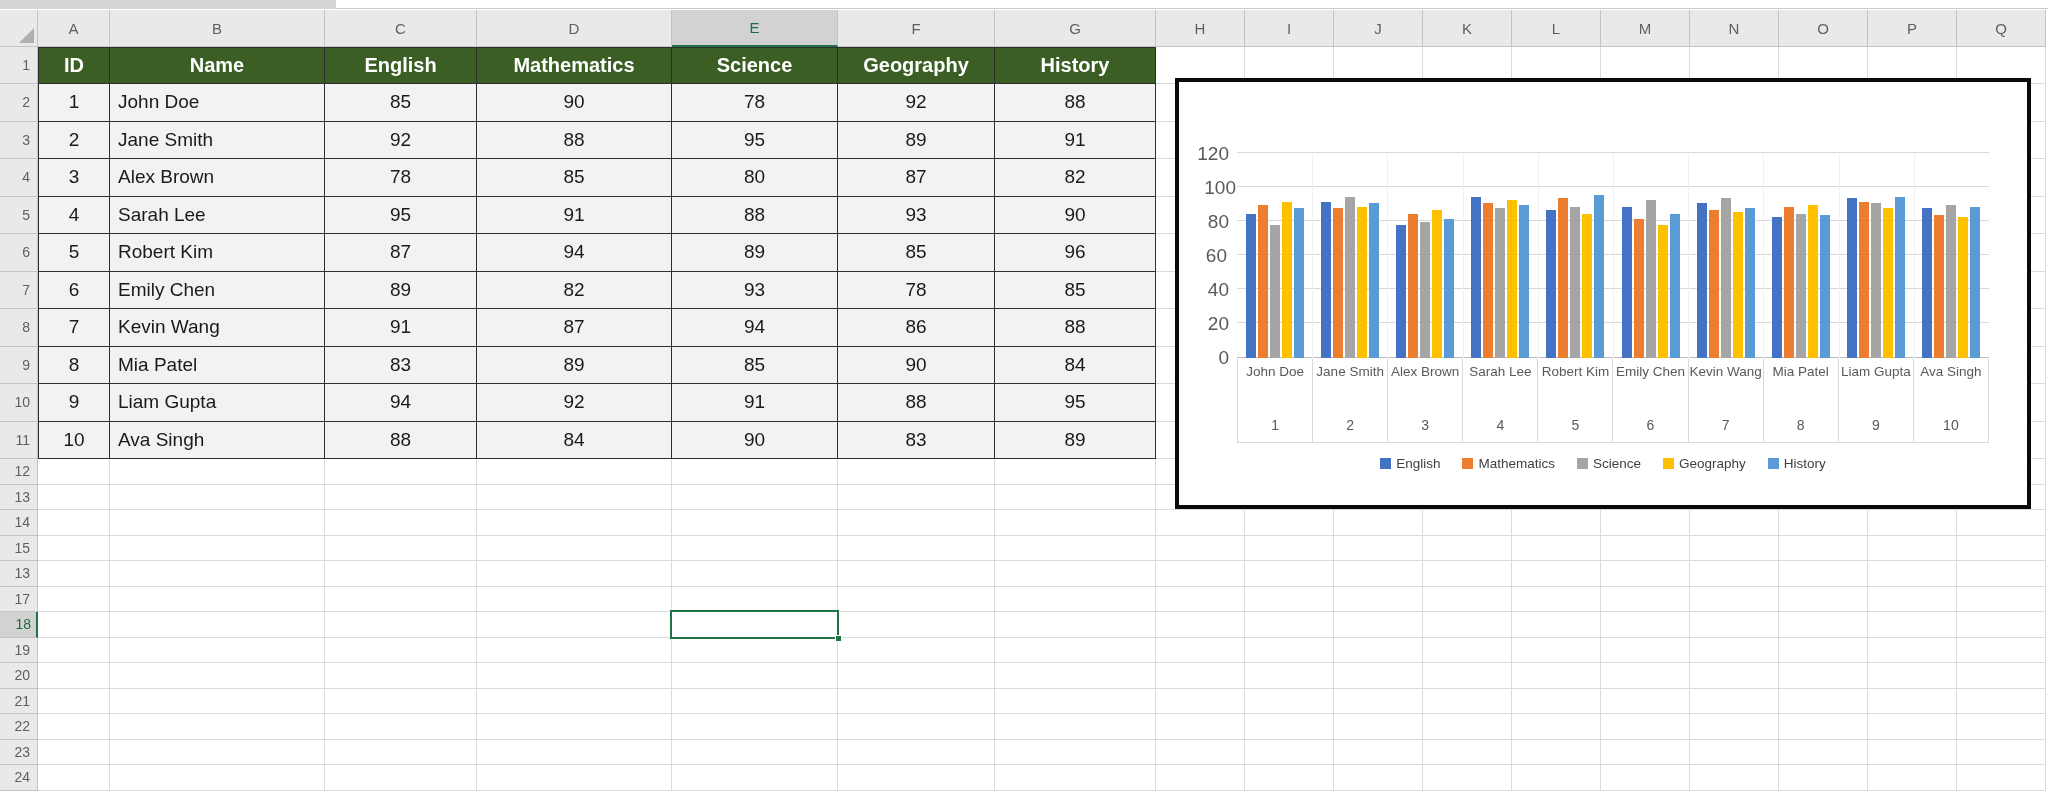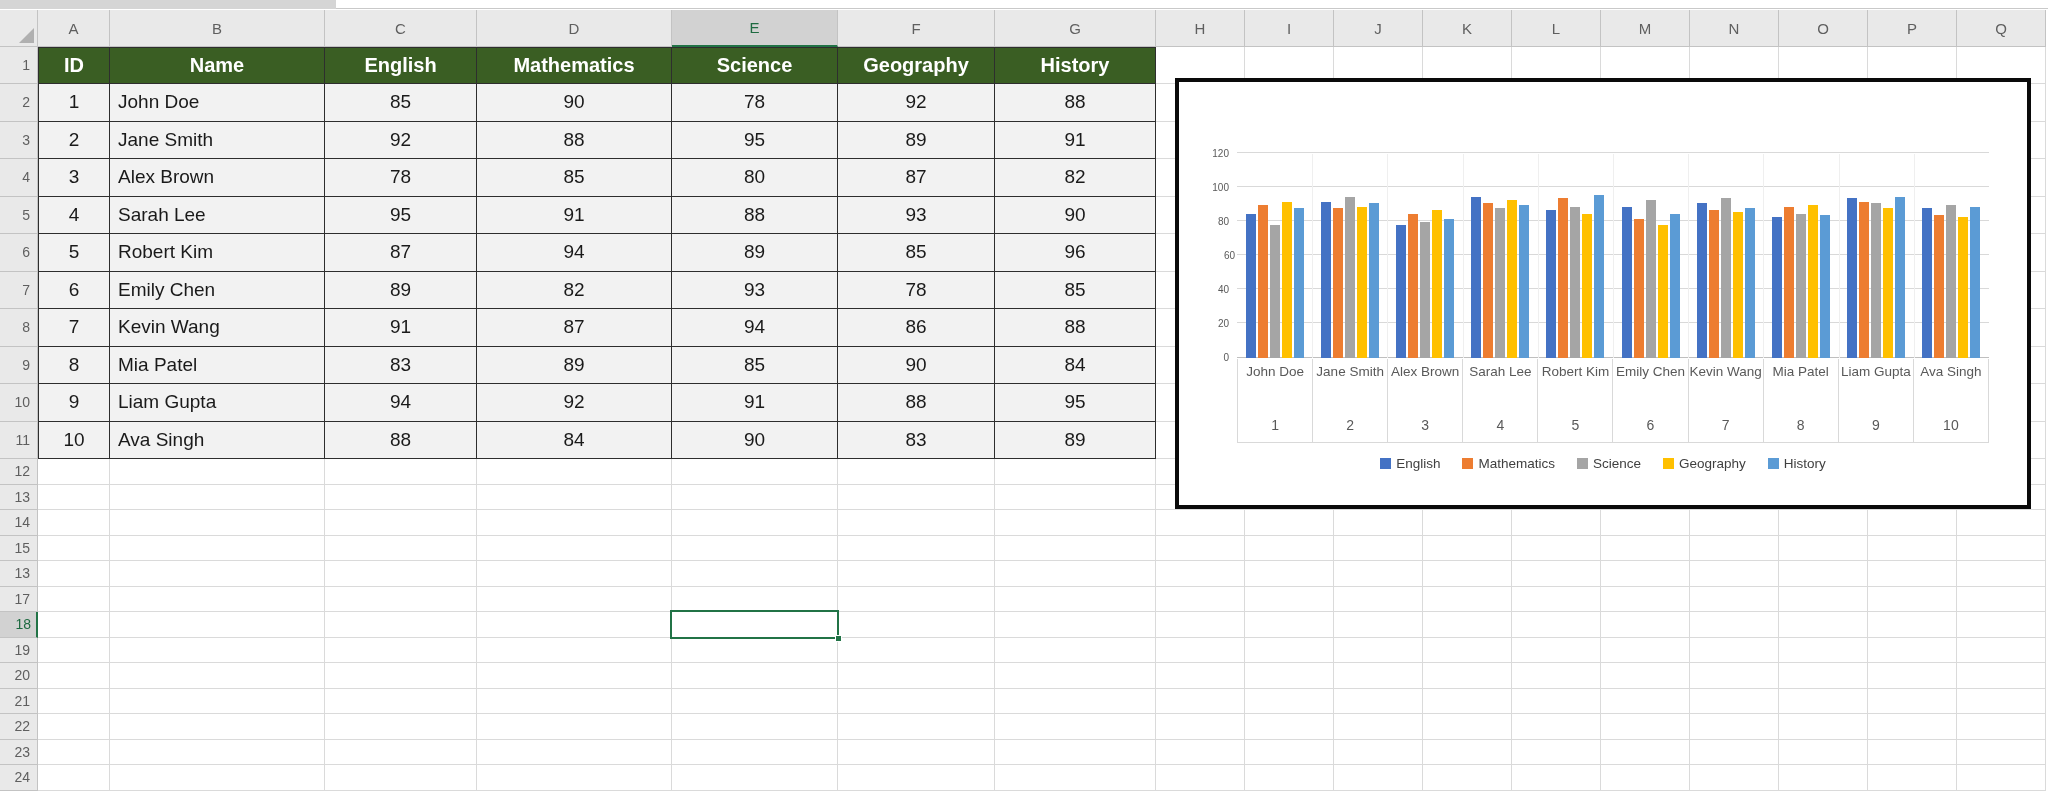--- a/index.html
+++ b/index.html
@@ -73,21 +73,21 @@
     position:absolute; left:0; right:0; top:12px; text-align:center;
     font-size:22px; color:#595959;
   }
   #plot {
     position:absolute; left:58px; top:72px; width:752px; height:204px;
     border-bottom:1px solid #bfbfbf;
   }
   .gridline { position:absolute; left:0; width:752px; height:1px; background:#d9d9d9; }
   .vsep-plot { position:absolute; top:0; width:1px; height:204px; background:#efefef; }
   .ytick {
-    position:absolute; width:44px; text-align:right; font-size:10px; color:#595959; line-height:18px;
+    position:absolute; width:44px; text-align:right; font-size:19px; color:#595959; line-height:18px;
   }
   #bars { position:absolute; left:0; top:0; width:752px; height:204px; display:flex; }
   .bar-group { flex:1 1 0; display:flex; align-items:flex-end; justify-content:center; gap:2px; height:204px; }
   .bar { width:10px; }
   #names-band, #numbers-band {
     position:absolute; left:58px; width:752px; display:flex;
   }
   #names-band { top:277px; height:54px; }
   #numbers-band { top:331px; height:30px; border-bottom:1px solid #d9d9d9; }
   .band-cell {
@@ -702,17 +702,17 @@
         <span>Geography</span>
       </div>
       <div class="legend-item">
         <span class="legend-swatch" style="background: rgb(91, 155, 213);"></span>
         <span>History</span>
       </div>
     </div>
 <div class="ytick" style="left: 6px; top: 267px;">0</div>
     <div class="ytick" style="left: 6px; top: 233px;">20</div>
     <div class="ytick" style="left: 6px; top: 199px;">40</div>
-    <div class="ytick" style="left: 12px; top: 165px;">60</div>
+    <div class="ytick" style="left: 4px; top: 165px;">60</div>
     <div class="ytick" style="left: 6px; top: 131px;">80</div>
-    <div class="ytick" style="left: 6px; top: 97px;">100</div>
+    <div class="ytick" style="left: 13px; top: 97px;">100</div>
     <div class="ytick" style="left: 6px; top: 63px;">120</div>
   </div>
 
 </body></html>

